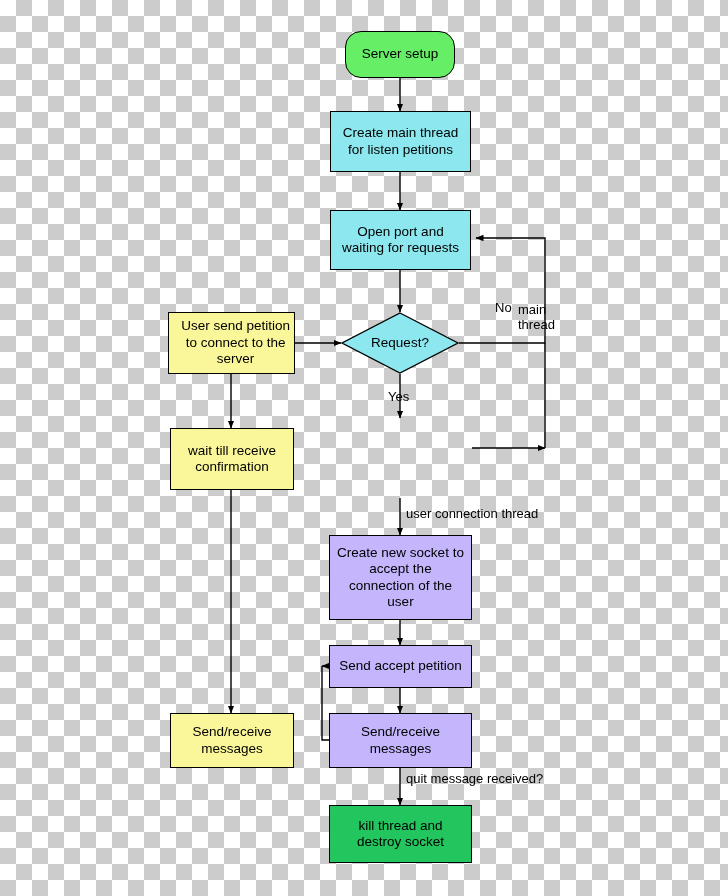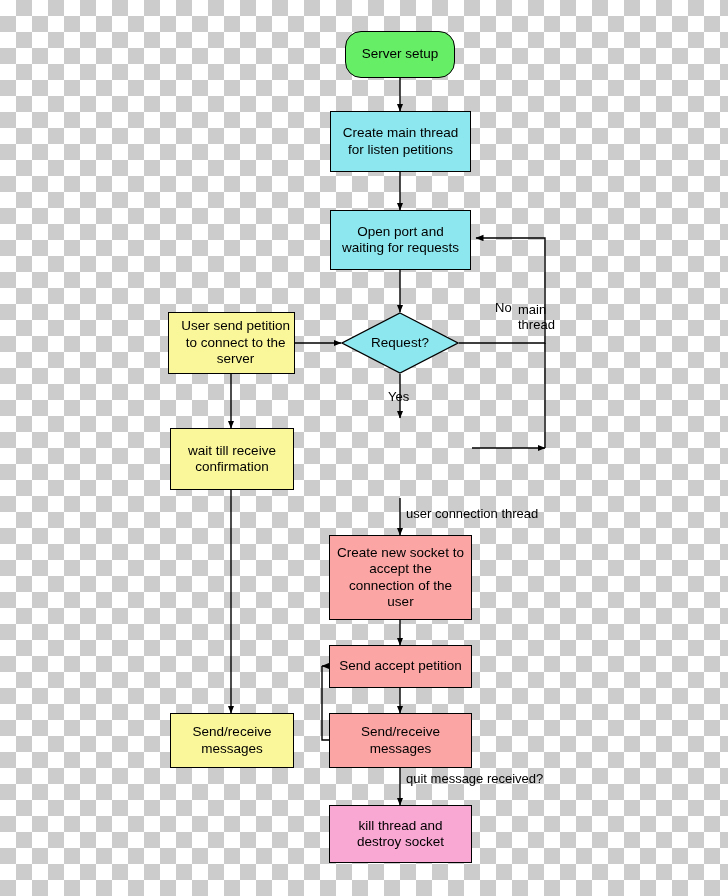--- a/index.html
+++ b/index.html
@@ -40,22 +40,22 @@
     text-align: center;
     font-size: 13.5px;
     line-height: 16.5px;
     color: #000000;
     border: 1px solid #000000;
     padding: 2px 4px;
   }
   .node.green  { background: #66ee66; }
   .node.cyan   { background: #8ce7ef; }
   .node.yellow { background: #faf69a; }
-  .node.lgreen { background: #fca5a5; }
-  .node.pink   { background: #f9a8d4; }
+  .node.lgreen { background: #c4b5fd; }
+  .node.pink   { background: #22c55e; }
   .node.stadium { border-radius: 16px; }
   .diamond-wrap {
     position: absolute;
     display: flex;
     align-items: center;
     justify-content: center;
   }
   .diamond-shape {
     position: absolute;
     left: 0; top: 0;

